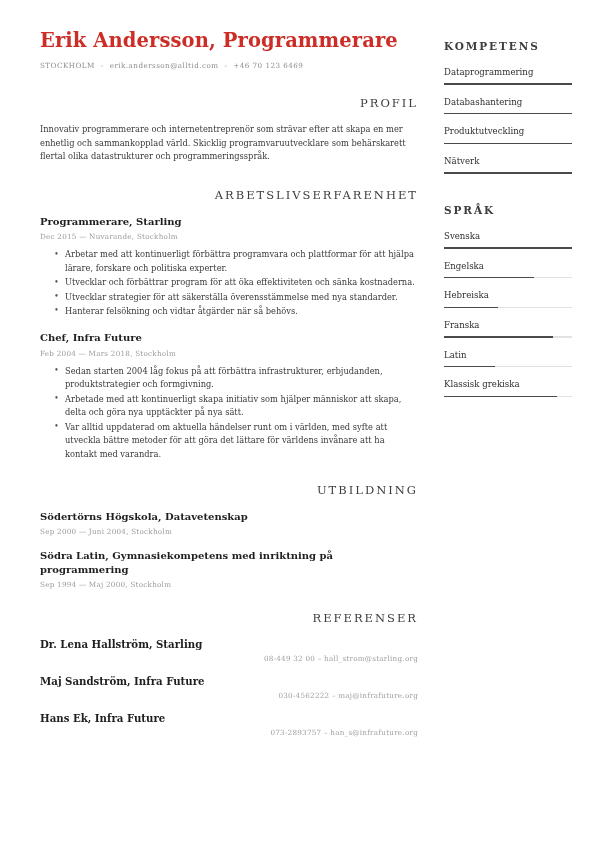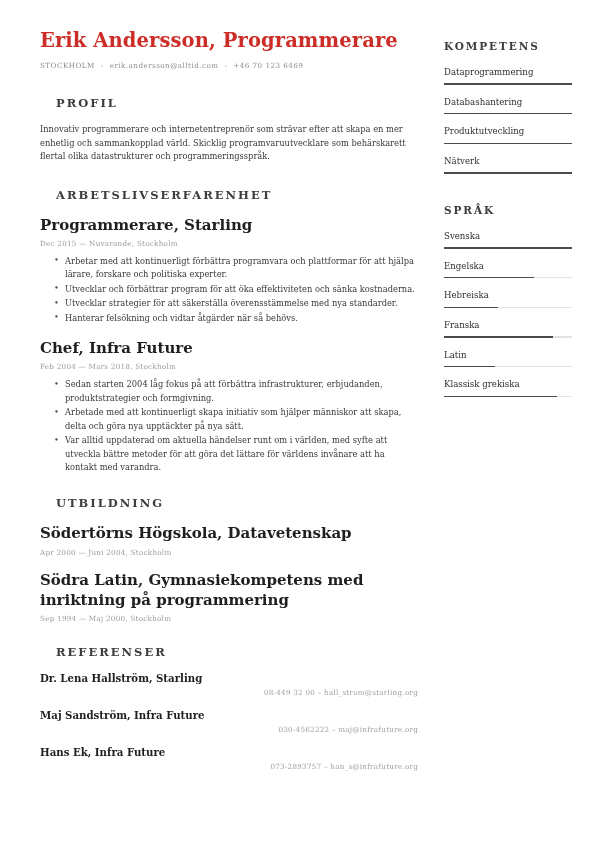--- a/index.html
+++ b/index.html
@@ -50,43 +50,44 @@
   }
   .contact .sep {
     padding: 0 6px;
   }
 
   
   .sec-title {
     font-size: 11.5px;
     letter-spacing: 2.0px;
     color: #3d3d3d;
-    font-weight: 700;
-    margin: 0 0 13px 16px;
+    font-weight: 400;
+    margin: 0 0 13px 0;
     text-transform: uppercase;
+    text-align: right;
   }
   .section {
     margin-bottom: 22px;
   }
   .section.profile { margin-bottom: 24px; }
 
   .body-text {
     font-size: 8.3px;
     line-height: 1.62;
     color: #3a3a3a;
     margin: 0;
   }
 
   
   .entry {
     margin-bottom: 13px;
   }
   .entry:last-child { margin-bottom: 0; }
   .entry-title {
-    font-size: 15px;
+    font-size: 10px;
     font-weight: 700;
     color: #1f1f1f;
     line-height: 1.35;
     margin: 0 0 4px 0;
   }
   .entry-meta {
     font-size: 7.2px;
     color: #9a9a9a;
     letter-spacing: 0.25px;
     margin: 0 0 7px 0;
@@ -208,21 +209,21 @@
           <li>Var alltid uppdaterad om aktuella händelser runt om i världen, med syfte att utveckla bättre metoder för att göra det lättare för världens invånare att ha kontakt med varandra.</li>
         </ul>
       </div>
     </div>
 
     <div class="section">
       <h2 class="sec-title">UTBILDNING</h2>
 
       <div class="entry">
         <h3 class="entry-title">Södertörns Högskola, Datavetenskap</h3>
-        <p class="entry-meta tight">Apr 2000 — Juni 2004, Stockholm</p>
+        <p class="entry-meta tight">Sep 2000 — Juni 2004, Stockholm</p>
       </div>
 
       <div class="entry">
         <h3 class="entry-title">Södra Latin, Gymnasiekompetens med inriktning på programmering</h3>
         <p class="entry-meta tight">Sep 1994 — Maj 2000, Stockholm</p>
       </div>
     </div>
 
     <div class="section">
       <h2 class="sec-title">REFERENSER</h2>

